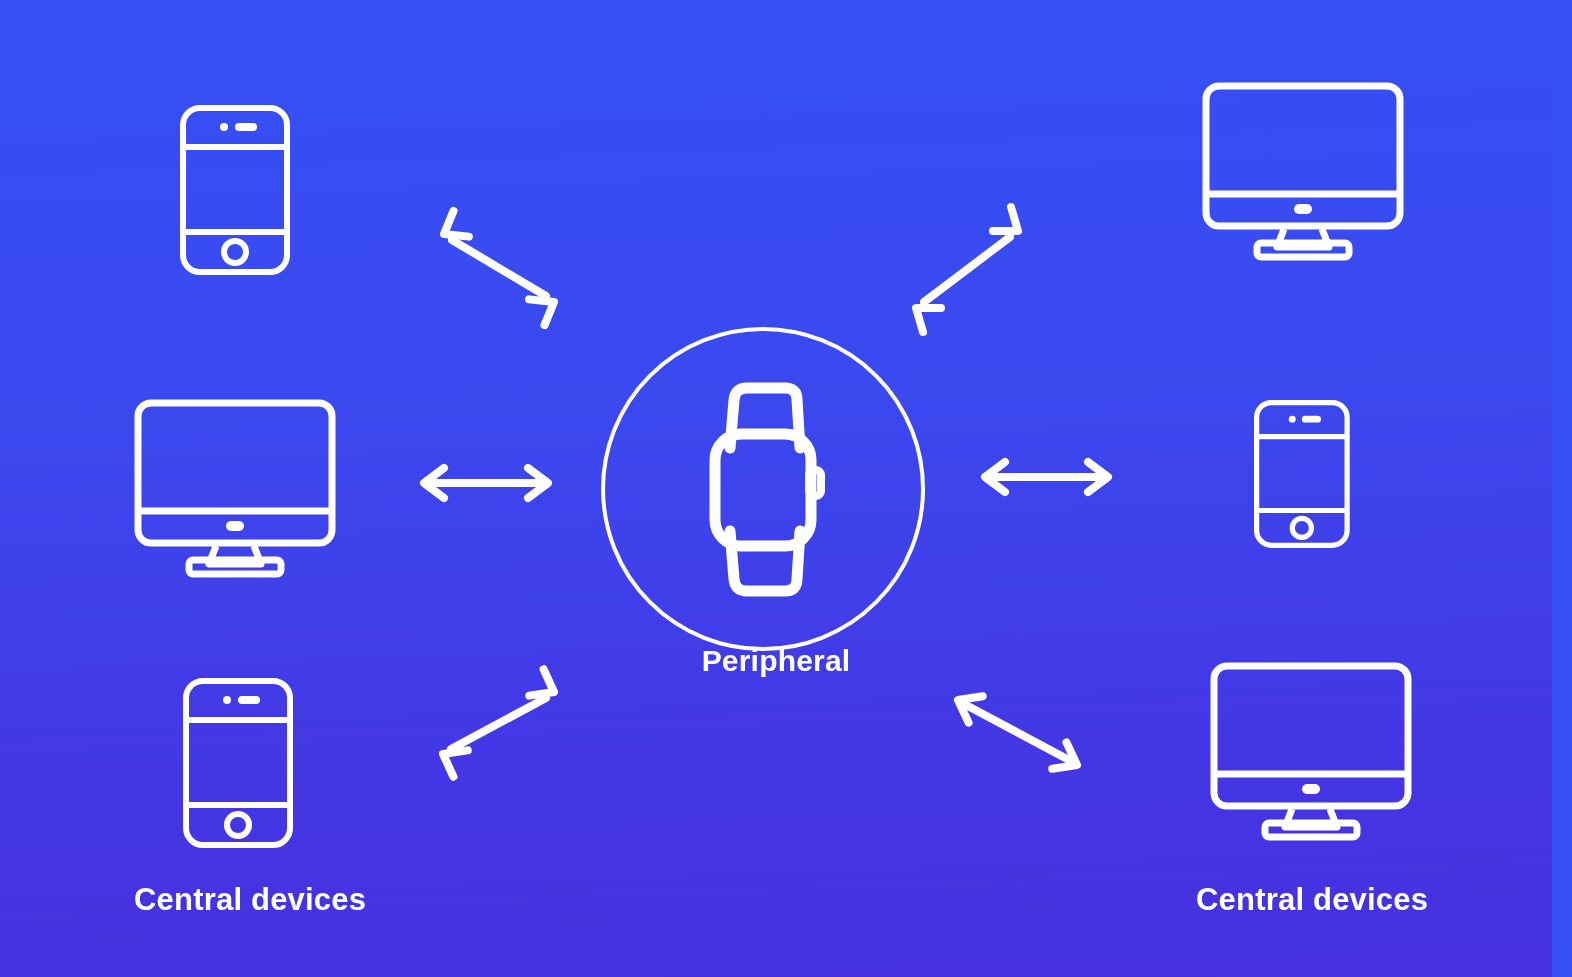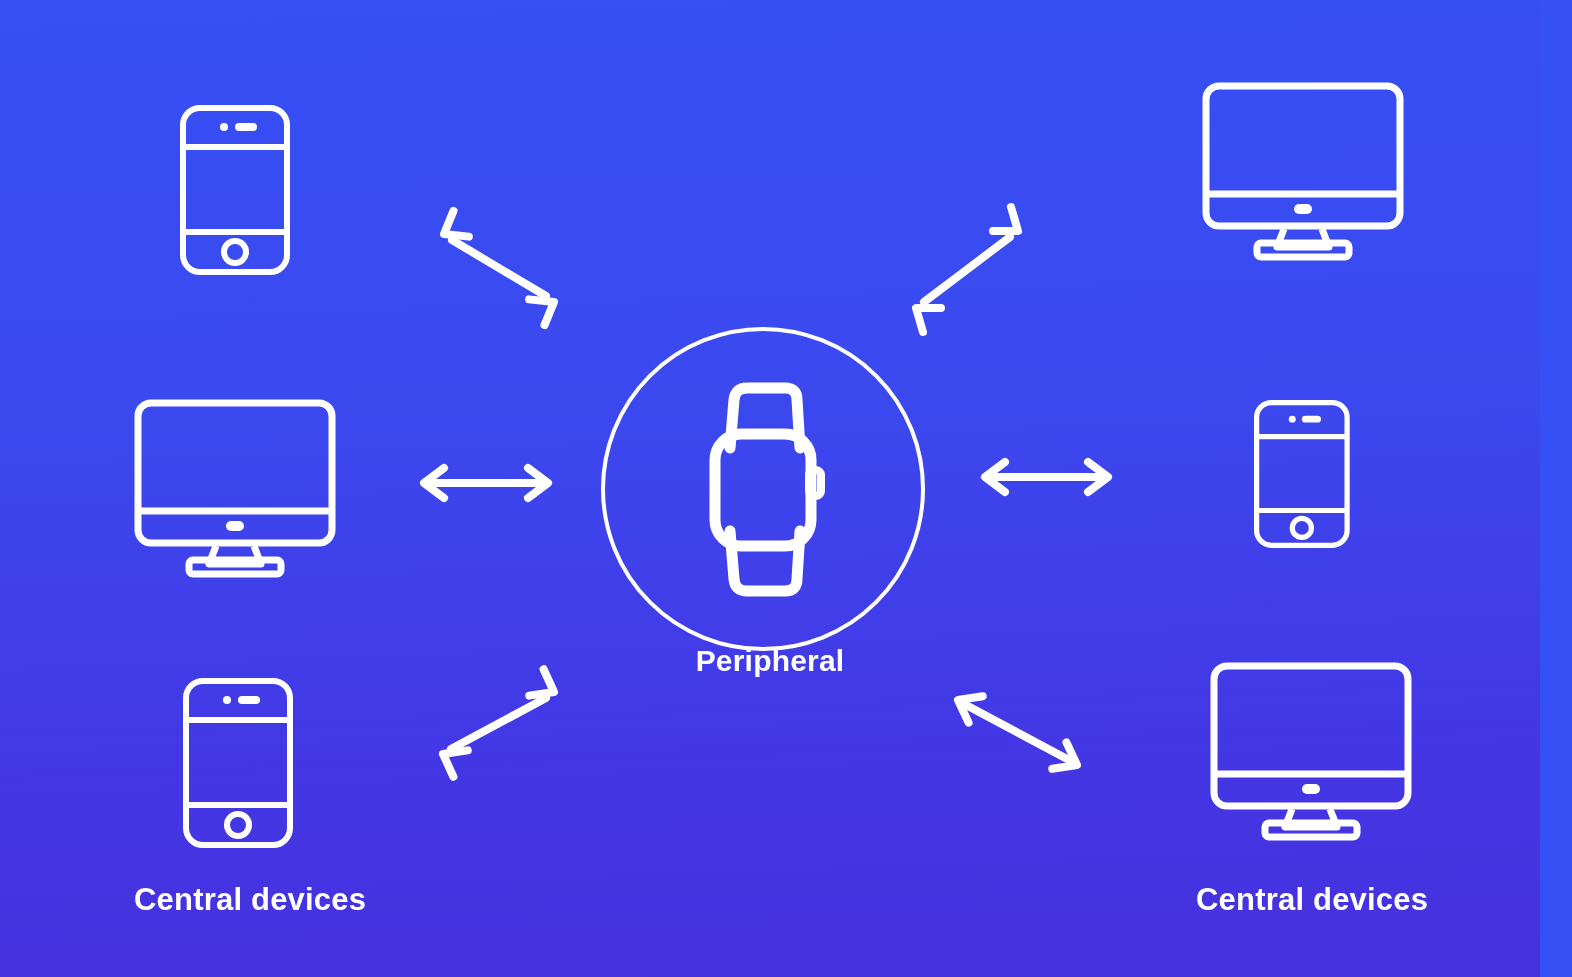--- a/index.html
+++ b/index.html
@@ -8,20 +8,21 @@
     padding: 0;
     background: #3550f5;
   }
   #stage {
     position: relative;
     width: 1540px;
     height: 977px;
     overflow: hidden;
     background: linear-gradient(178deg, #3550f5 0%, #3b49ef 40%, #4436e4 78%, #4730dd 100%);
     font-family: "Liberation Sans", sans-serif;
+    padding-left: 12px;
   }
   #canvas {
     position: absolute;
     inset: 0;
     width: 1572px;
     height: 977px;
     display: block;
   }
   .label {
     position: absolute;

